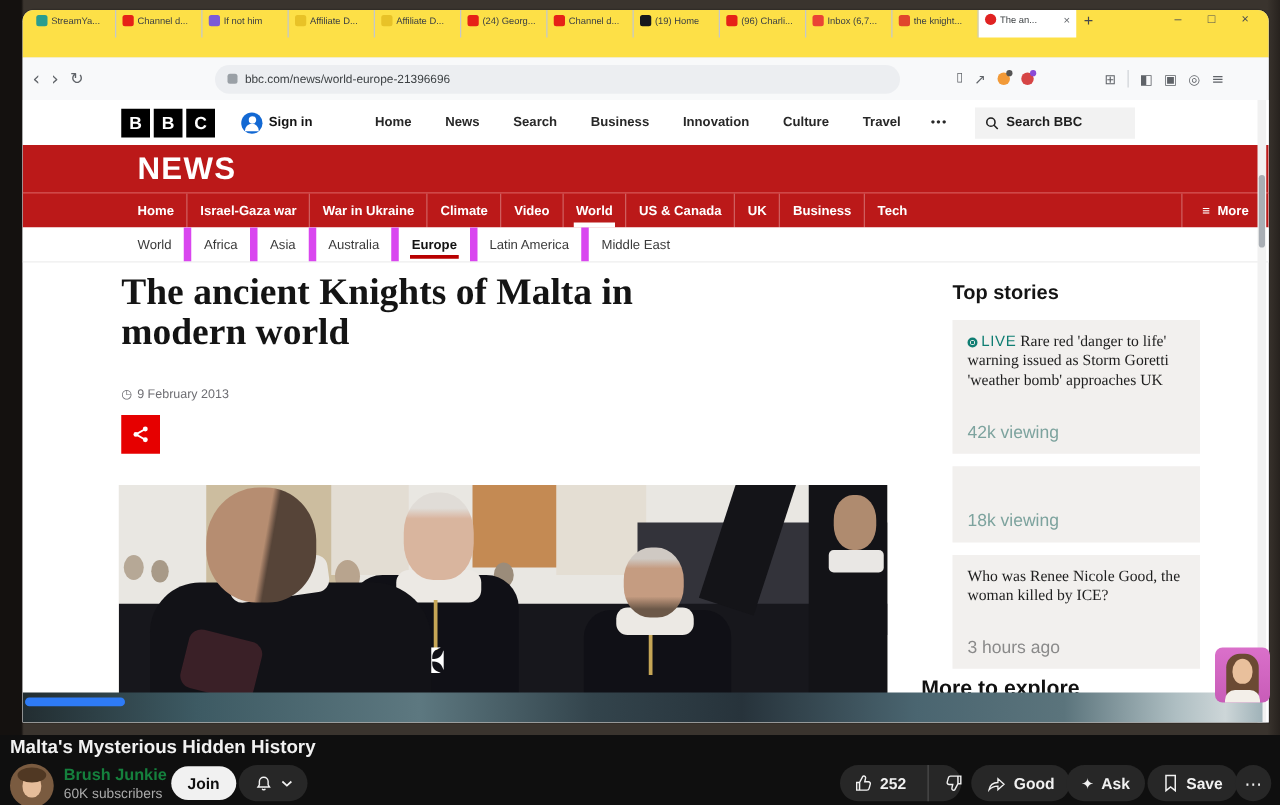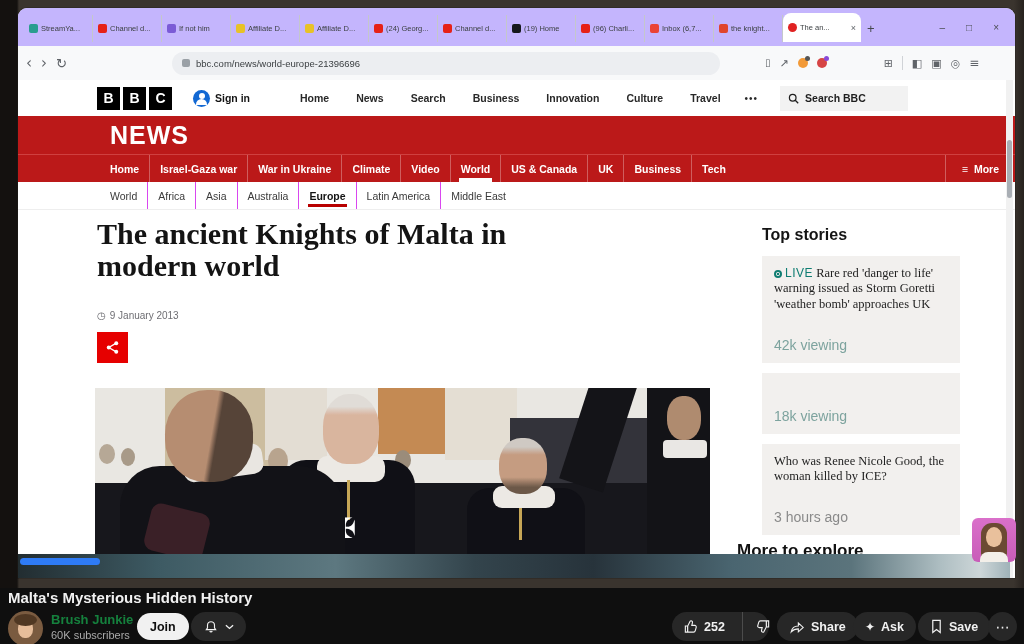--- a/index.html
+++ b/index.html
@@ -8,21 +8,21 @@
   .abs { position:absolute; }
   #stage { position:relative; width:1024px; height:644px; background:#0f0f0f; }
 
   
   #video-area { left:0; top:0; width:1024px; height:588px;
     background:linear-gradient(90deg,#14110f 0,#14110f 17px,#3a342e 19px,#3a342e 99%,#27221e 100%); }
   #browser { left:18px; top:8px; width:997px; height:570px; border-radius:9px 9px 0 0;
     overflow:hidden; background:#dee1e6; box-shadow:0 0 0 1px rgba(0,0,0,.15); }
 
   
-  #tabstrip { display:flex; align-items:flex-end; height:38px; padding:4px 6px; background:#c4b5fd; }
+  #tabstrip { display:flex; align-items:flex-end; height:38px; padding:16px 6px; background:#fde047; }
   .tab { display:flex; align-items:center; gap:3px; width:69px; height:27px; padding:0 5px;
     font-size:7.5px; color:#3c4043; border-right:1px solid #c4c7cb; overflow:hidden; white-space:nowrap; }
   .tab .fav { flex:0 0 auto; width:9px; height:9px; border-radius:2px; }
   .tab-label { overflow:hidden; text-overflow:ellipsis; }
   .tab.active { width:78px; background:#fff; border-radius:8px 8px 0 0; border-right:none; height:29px;justify-content:space-between; }
   .tab.active .fav { border-radius:50%; }
   .tab-close { margin-left:auto; font-size:9px; color:#5f6368; }
   .newtab-btn { font-size:13px; color:#45484d; margin:0 0 6px 6px; }
   .win-controls { margin-left:auto; display:flex; gap:21px; padding:0 10px 9px 0; color:#4a4d52; font-size:10px; }
 
@@ -61,21 +61,21 @@
     display:flex; align-items:stretch; padding-left:82px; }
   .pnav-item { display:flex; align-items:center; padding:0 10px; color:#fff; font-size:10.5px; font-weight:bold;
     border-left:1px solid rgba(255,255,255,.3); position:relative; }
   .pnav-item:first-child { border-left:none; }
   .pnav-item.sel::after { content:""; position:absolute; left:8px; right:8px; bottom:0; height:4px; background:#fff; }
   #pnav-more { margin-left:auto; display:flex; align-items:center; gap:6px; color:#fff; font-size:10.5px;
     font-weight:bold; padding:0 16px; border-left:1px solid rgba(255,255,255,.3); }
   #secondary-nav { left:0; top:102px; width:997px; height:28px; background:#fff; display:flex; align-items:stretch;
     padding-left:82px; border-bottom:1px solid #eee; }
   .snav-item { display:flex; align-items:center; padding:0 10px; color:#3a3a3a; font-size:10.5px;
-    border-left:1px solid #d946ef; position:relative; }
+    border-left:6px solid #d946ef; position:relative; }
   .snav-item:first-child { border-left:none; }
   .snav-item.sel { font-weight:bold; color:#141414; }
   .snav-item.sel::after { content:""; position:absolute; left:9px; right:9px; bottom:2px; height:3px; background:#b80000; }
 
   
   #headline { left:79px; top:138px; width:480px; font-family:"Liberation Serif",serif; font-weight:bold;
     font-size:30px; line-height:1.07; color:#141414; }
   #date-row { left:79px; top:230px; display:flex; align-items:center; gap:4px; color:#6e6e73; font-size:10px; }
   #share-btn { left:79px; top:252px; width:31px; height:31px; background:#e60000; display:flex;
     align-items:center; justify-content:center; }
@@ -281,21 +281,21 @@
           <span class="snav-item">Australia</span>
           <span class="snav-item sel">Europe</span>
           <span class="snav-item">Latin America</span>
           <span class="snav-item">Middle East</span>
         </div>
 
         <h1 id="headline" class="abs">The ancient Knights of Malta in modern world</h1>
 
         <div id="date-row" class="abs">
           <span style="font-family:'DejaVu Sans',sans-serif">◷</span>
-          <span>9 January 2013</span>
+          <span>9 February 2013</span>
         </div>
 
         <div id="share-btn" class="abs">
           <svg width="15" height="15" viewBox="0 0 16 16">
             <line x1="4" y1="8" x2="12" y2="3.4" stroke="#fff" stroke-width="1.5"></line>
             <line x1="4" y1="8" x2="12" y2="12.6" stroke="#fff" stroke-width="1.5"></line>
             <circle cx="12" cy="3.4" r="2.1" fill="#fff"></circle>
               <circle cx="4" cy="8" r="2.1" fill="#fff"></circle>
               <circle cx="12" cy="12.6" r="2.1" fill="#fff"></circle>
           </svg>
@@ -406,21 +406,21 @@
         <svg width="15" height="15" viewBox="0 0 16 16" style="transform:rotate(180deg)">
           <path d="M2.5 7.5h2.4v6.5H2.5zM6 14h5.2c.9 0 1.7-.6 1.9-1.5l1-3.6c.3-1.1-.5-2.1-1.6-2.1H9.4l.7-3c.2-1-.5-1.9-1.5-1.9-.4 0-.8.2-1 .6L5 7.5V14z" fill="none" stroke="#f1f1f1" stroke-width="1.2"></path>
         </svg>
       </span>
     </div>
 
     <div class="yt-pill" id="share-pill">
       <svg width="16" height="14" viewBox="0 0 18 15">
         <path d="M2.5 13c.8-4.2 3.6-6.6 8-6.6V3l5.5 5-5.5 5v-3.4c-3.3 0-5.8.9-8 3.4z" fill="none" stroke="#f1f1f1" stroke-width="1.2"></path>
       </svg>
-      <span>Share</span>
+      <span>Good</span>
     </div>
 
     <div class="yt-pill" id="ask-pill">
       <span class="sparkle">✦</span>
       <span>Ask</span>
     </div>
 
     <div class="yt-pill" id="save-pill">
       <svg width="13" height="15" viewBox="0 0 14 16">
         <path d="M3 1.5h8v13l-4-3.2-4 3.2z" fill="none" stroke="#f1f1f1" stroke-width="1.3"></path>

